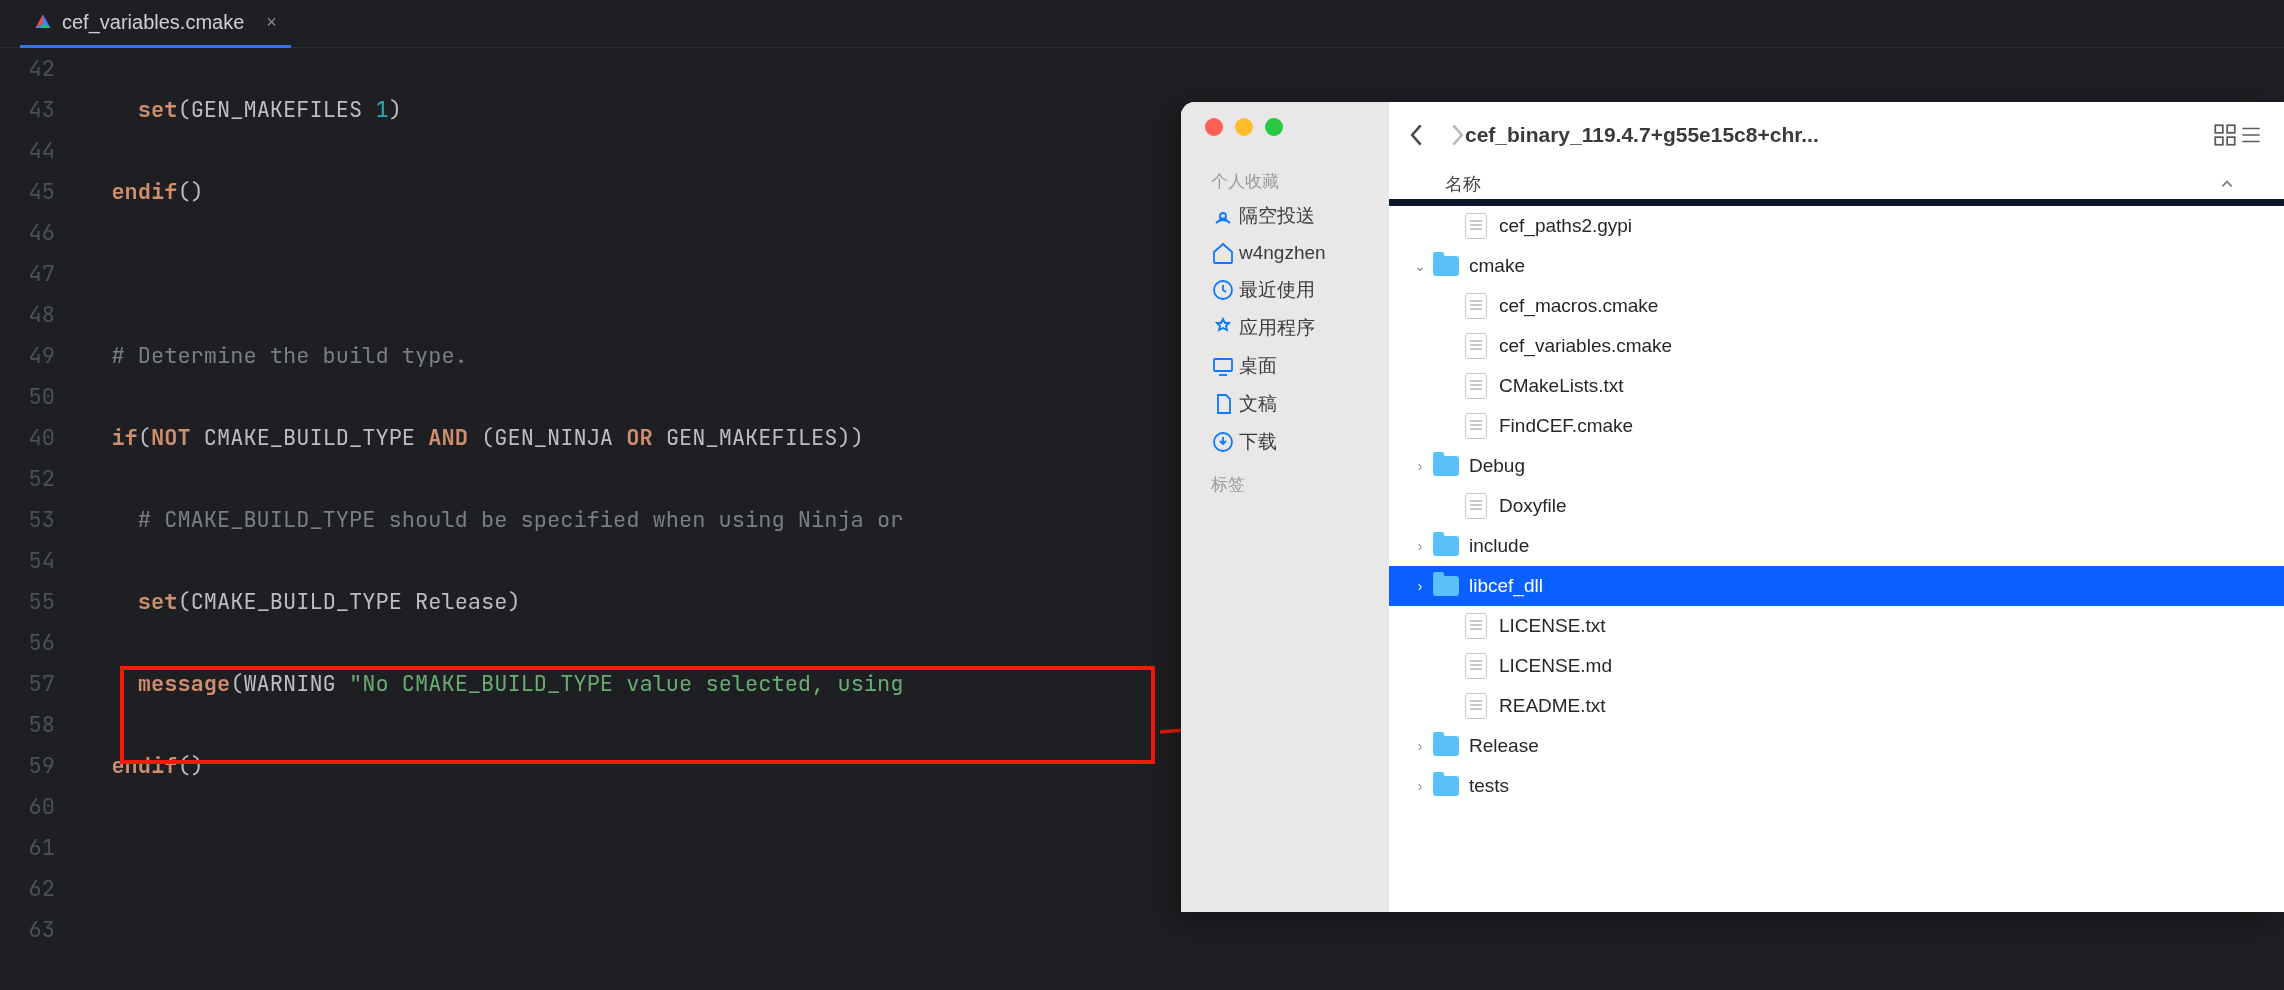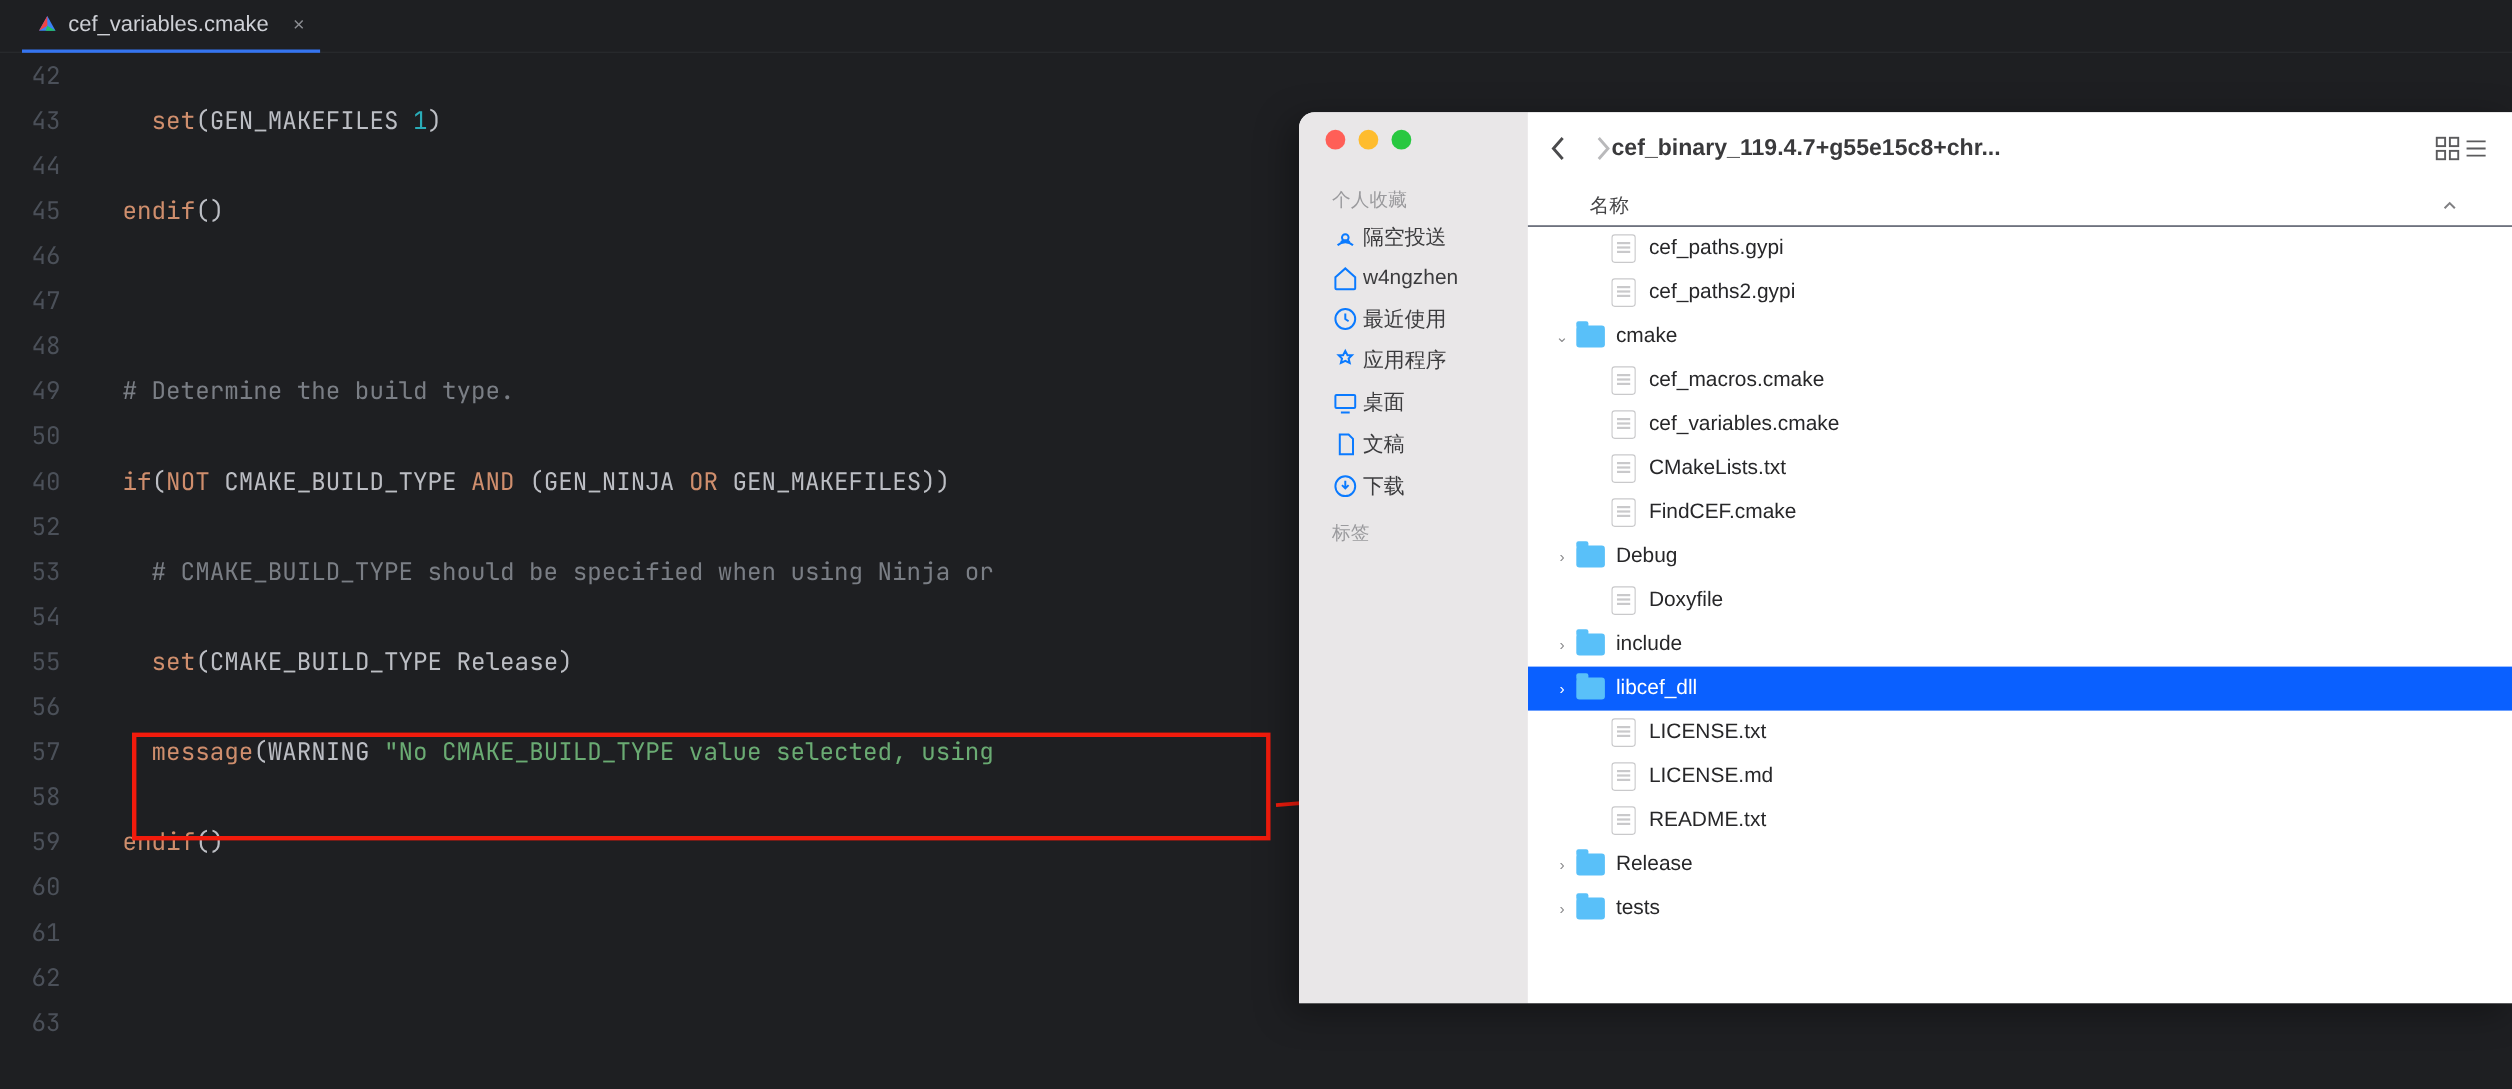--- a/index.html
+++ b/index.html
@@ -11,21 +11,21 @@
 .tab-icon { width:18px; height:18px; }
 .tab-close { color:#8b8d92; font-size:18px; margin-left:12px; cursor:pointer; }
 
 
 .editor { display:flex; font-family:"JetBrains Mono","Consolas",monospace; font-size:22px; line-height:41px; position:relative; }
 .gutter { width:85px; text-align:right; padding-right:30px; color:#4b5059; user-select:none; }
 .code { flex:1; white-space:pre; color:#bcbec4; position:relative; }
 .code-line { height:41px; }
 
 
-.kw { color:#cf8e6d; }
+.kw { color:#cf8e6d;font-weight:bold; }
 .str { color:#6aab73; }
 .num { color:#2aacb8; }
 .cmt { color:#7a7e85; }
 .paren { color:#bcbec4; }
 
 
 .redbox { position:absolute; border:4px solid #f21b0c; pointer-events:none; }
 
 
 .arrow { position:absolute; pointer-events:none; }
@@ -42,21 +42,21 @@
 .fitem { display:flex; align-items:center; gap:4px; padding:6px 0 6px 30px; color:#3c3c3e; font-size:19px; cursor:pointer; }
 .fitem svg { width:24px; height:24px; flex-shrink:0; }
 
 
 .fmain { flex:1; background:#ffffff; display:flex; flex-direction:column; }
 .ftoolbar { height:66px; display:flex; align-items:center; padding:0 20px; }
 .fnav { display:flex; gap:24px; color:#4b4b4d; }
 .fnav .fwd { color:#b9b9bb; }
 .ftitle { font-size:21px; font-weight:600; color:#3a3a3c; flex:1; white-space:nowrap; overflow:hidden; text-overflow:ellipsis; }
 
-.fcolhdr { display:flex; align-items:center; height:38px; padding:0 50px 0 56px; border-bottom:1px solid #0f172a; color:#454547; font-size:18px; }
+.fcolhdr { display:flex; align-items:center; height:38px; padding:0 50px 0 56px; border-bottom:7px solid #0f172a; color:#454547; font-size:18px; }
 .fcolhdr .sp { flex:1; }
 
 .flist { flex:1; overflow:auto; }
 .frow { display:flex; align-items:center; height:40px; font-size:19px; color:#272729; cursor:pointer; }
 .frow .chev { width:26px; text-align:center; color:#8c8c8e; font-size:14px; }
 .frow .ico { width:26px; height:26px; margin-right:10px; display:flex; align-items:center; justify-content:center; }
 .frow.sel { background:#0a60ff; color:#fff; }
 .frow.sel .chev { color:#fff; }
 .ind0 { padding-left:18px; }
 .ind1 { padding-left:48px; }
@@ -230,27 +230,20 @@
       <svg width="14" height="14" viewBox="0 0 12 12" fill="none" stroke="#808083" stroke-width="1.6">
           <path d="M2 8l4-4 4 4"></path>
         </svg>
     </div>
     <div class="flist" id="flist">
         <div class="frow ind1">
           <span class="chev"></span>
           <span class="ico">
             <span class="fileico"></span>
           </span>
-          <span>cef_paths.gypi</span>
-        </div>
-        <div class="frow ind1">
-          <span class="chev"></span>
-          <span class="ico">
-            <span class="fileico"></span>
-          </span>
           <span>cef_paths2.gypi</span>
         </div>
         <div class="frow ind0">
           <span class="chev">⌄</span>
           <span class="ico">
             <span class="foldico"></span>
           </span>
           <span>cmake</span>
         </div>
         <div class="frow ind1">

